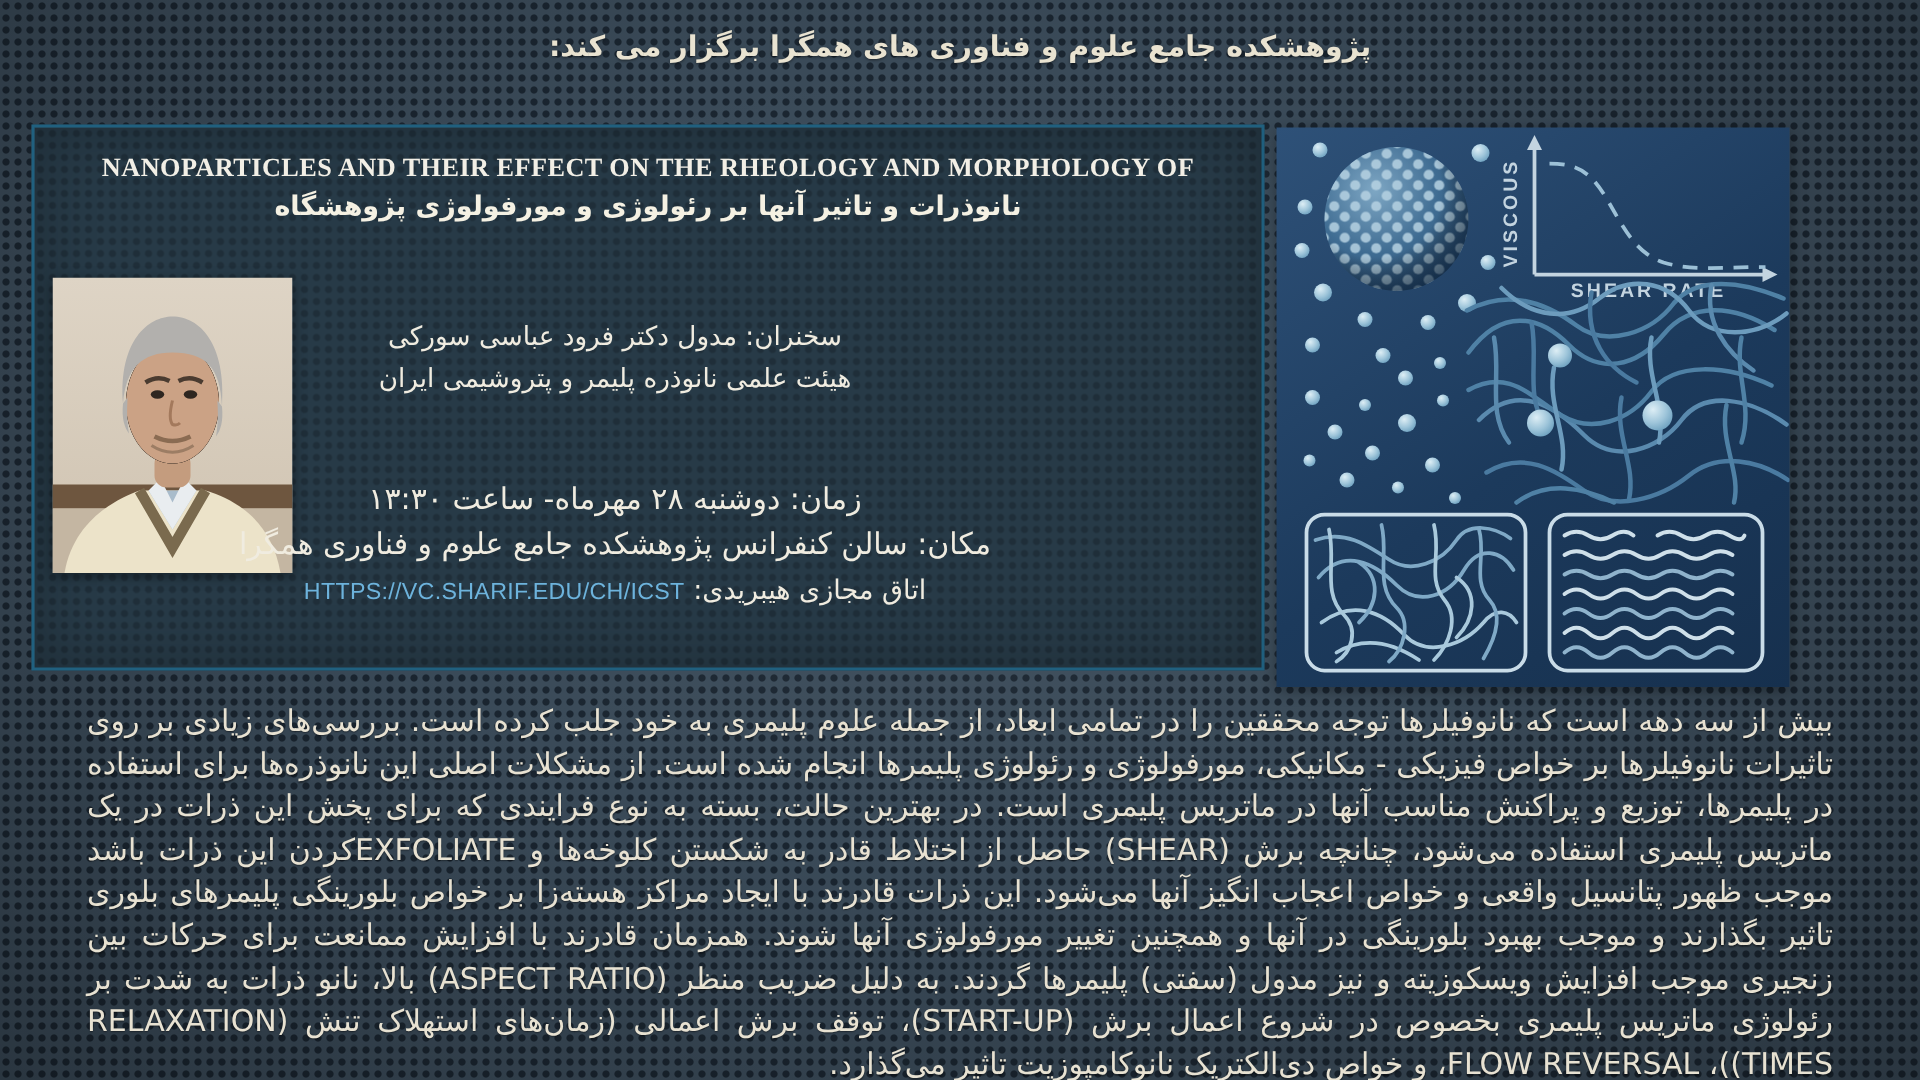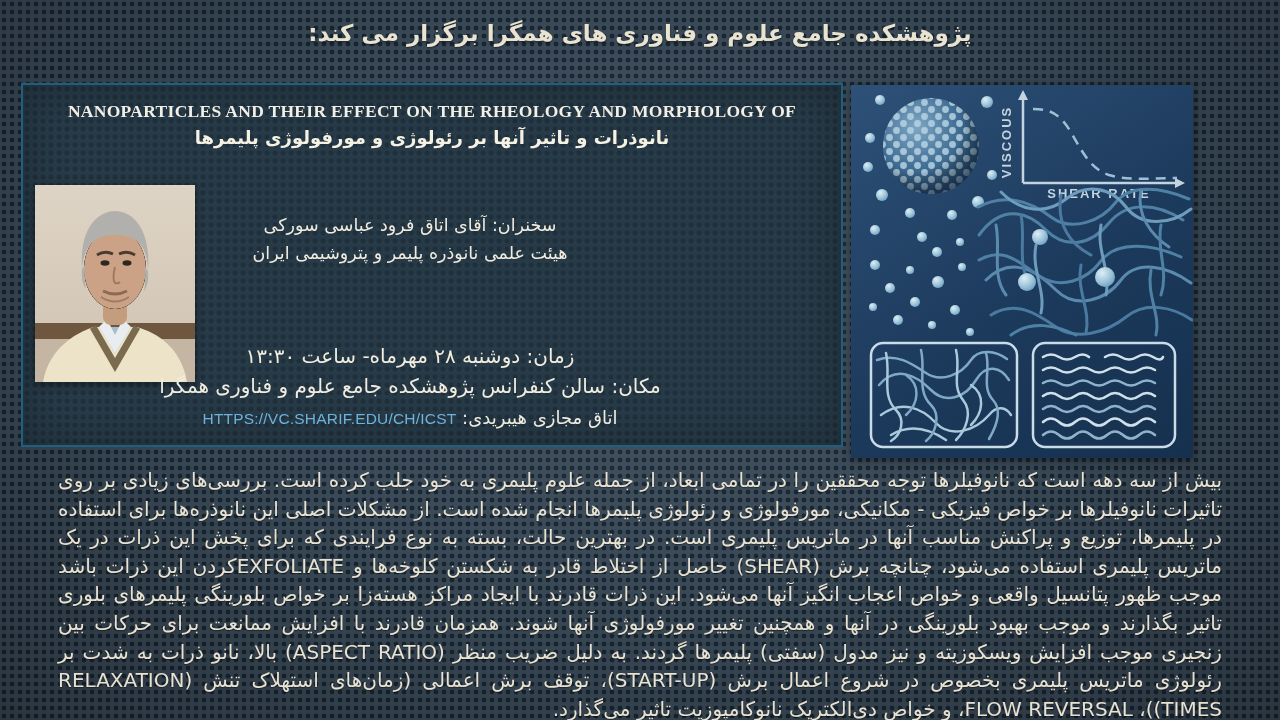--- a/index.html
+++ b/index.html
@@ -8,21 +8,21 @@
     position:relative;width:1280px;height:720px;
     background-color:#3a4a58;
     background-image:
       radial-gradient(ellipse at 50% 42%, rgba(255,255,255,0.06) 0%, rgba(0,0,0,0.00) 45%, rgba(0,0,0,0.28) 100%),
       radial-gradient(circle, #1a2530 2.1px, rgba(0,0,0,0) 2.7px);
     background-size:100% 100%, 8px 8px;
   }
   .top-title{
     position:absolute;top:20px;left:0;right:0;
     text-align:center;direction:rtl;
-    color:#e9e3d1;font-size:23px;font-weight:bold;
+    color:#e9e3d1;font-size:19px;font-weight:bold;
     text-shadow:0 1px 2px rgba(0,0,0,.5);
   }
   .left-panel{
     position:absolute;left:21px;top:83px;width:818px;height:360px;
     border:2px solid #20607f;
     background-color:#273a47;
     background-image:radial-gradient(circle, #1f2e39 2.1px, rgba(0,0,0,0) 2.7px);
     background-size:8px 8px;
     box-shadow:inset 0 0 40px rgba(0,0,0,.25);
   }
@@ -52,21 +52,21 @@
 </head>
 <body>
 
 <div class="slide">
 
   <div class="top-title">پژوهشکده جامع علوم و فناوری های همگرا برگزار می کند:</div>
 
   <div class="left-panel">
     <div class="panel-header">
       <div class="en-title">NANOPARTICLES AND THEIR EFFECT ON THE RHEOLOGY AND MORPHOLOGY OF</div>
-      <div class="fa-title">نانوذرات و تاثیر آنها بر رئولوژی و مورفولوژی پلیمرها</div>
+      <div class="fa-title">نانوذرات و تاثیر آنها بر رئولوژی و مورفولوژی پژوهشگاه</div>
     </div>
 
     <div class="photo">
       <svg width="160" height="197" viewBox="0 0 160 197">
         <defs>
           <linearGradient id="wall" x1="0" y1="0" x2="0" y2="1">
             <stop offset="0" stop-color="#ded4c5"></stop>
               <stop offset="1" stop-color="#cfc3b1"></stop>
           </linearGradient>
         </defs>
@@ -88,25 +88,25 @@
         <path d="M84,69 q8,-4 16,1" stroke="#4a3b30" stroke-width="3" fill="none"></path>
         <ellipse cx="70" cy="78" rx="4.5" ry="2.8" fill="#2e2620"></ellipse>
         <ellipse cx="92" cy="78" rx="4.5" ry="2.8" fill="#2e2620"></ellipse>
         <path d="M80,82 q-3,12 0,16 q3,1 5,-1" stroke="#a3795c" stroke-width="2" fill="none"></path>
         <path d="M68,106 q12,6 24,0" stroke="#8a6b52" stroke-width="3" fill="none"></path>
         <path d="M66,112 q14,9 28,0" stroke="#6e5743" stroke-width="2" fill="none" opacity=".5"></path>
       </svg>
     </div>
 
     <div class="center-col speaker-block" style="position:absolute;">
-      <div>سخنران: آقای اتاق فرود عباسی سورکی</div>
+      <div>سخنران: مدول دکتر فرود عباسی سورکی</div>
       <div>هیئت علمی نانوذره پلیمر و پتروشیمی ایران</div>
     </div>
 
-    <div class="center-col time-block" style="position:absolute;margin-top:24px;">
+    <div class="center-col time-block" style="position:absolute;">
       <div>زمان: دوشنبه ۲۸ مهرماه- ساعت ۱۳:۳۰</div>
       <div>مکان: سالن کنفرانس پژوهشکده جامع علوم و فناوری همگرا</div>
       <div class="hybrid-line">
         <span>اتاق مجازی هیبریدی:</span>
         <a class="url" href="#">HTTPS://VC.SHARIF.EDU/CH/ICST</a>
       </div>
     </div>
   </div>
 
   <div class="right-panel">

